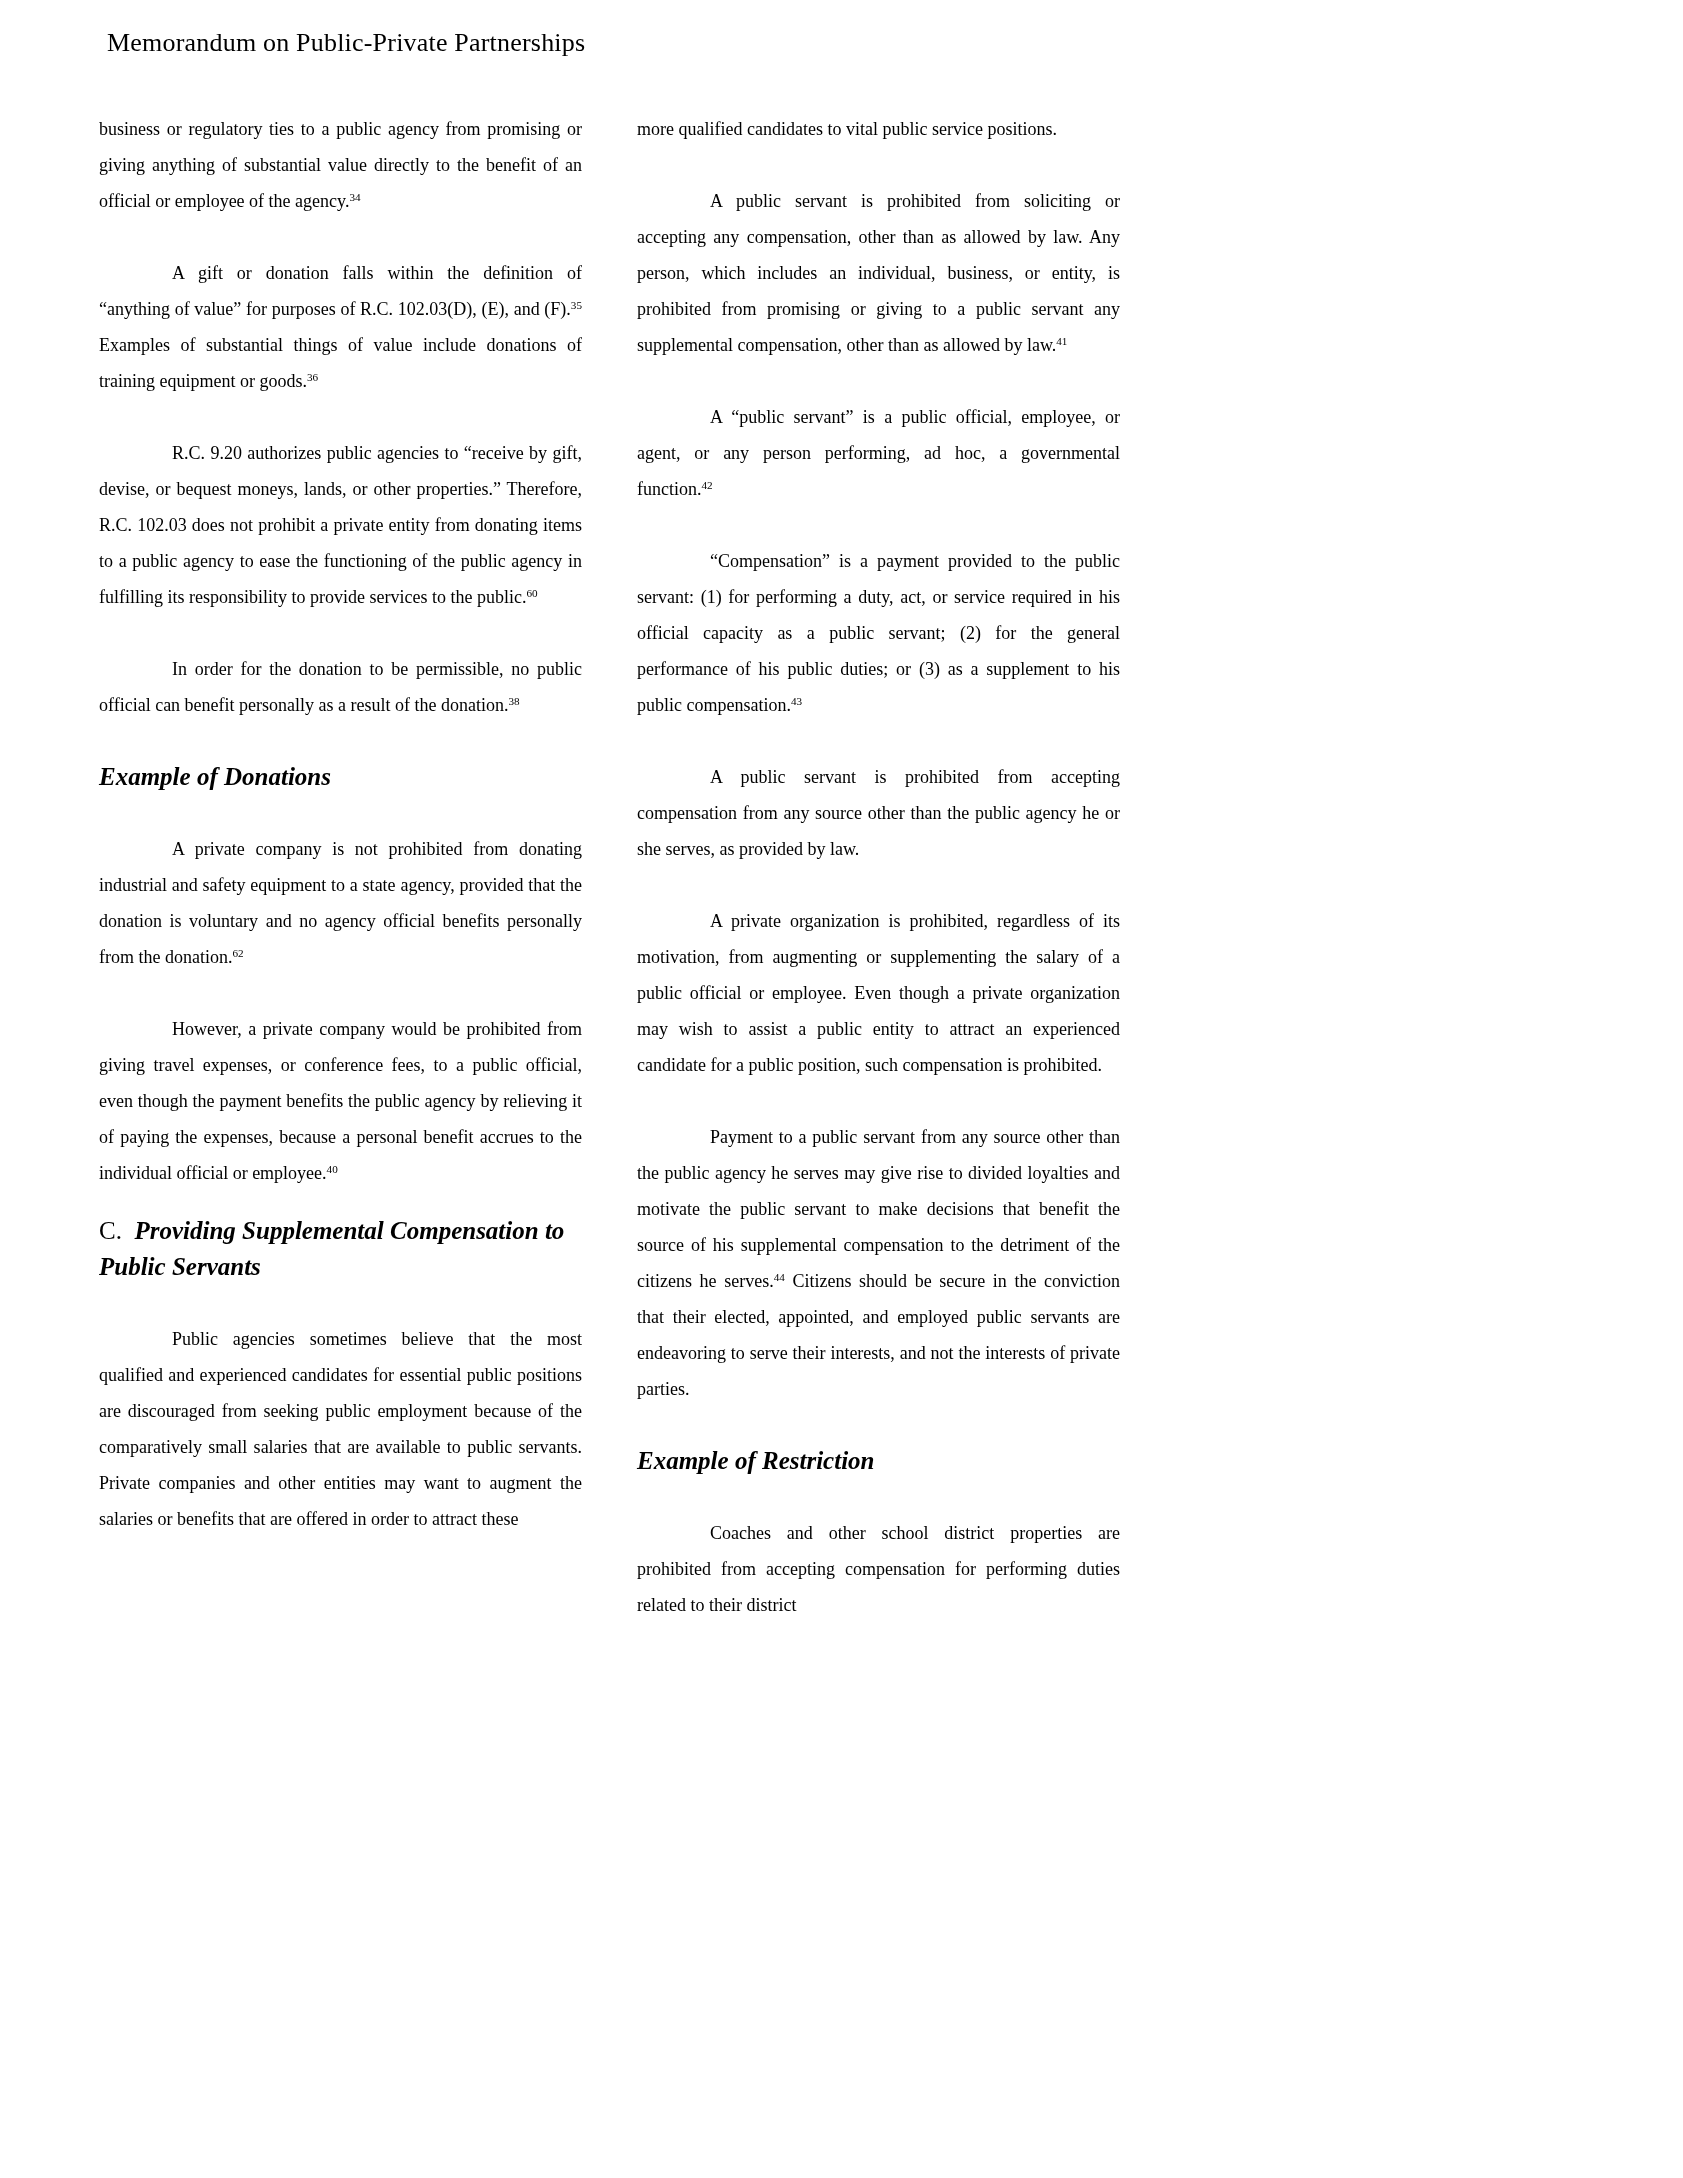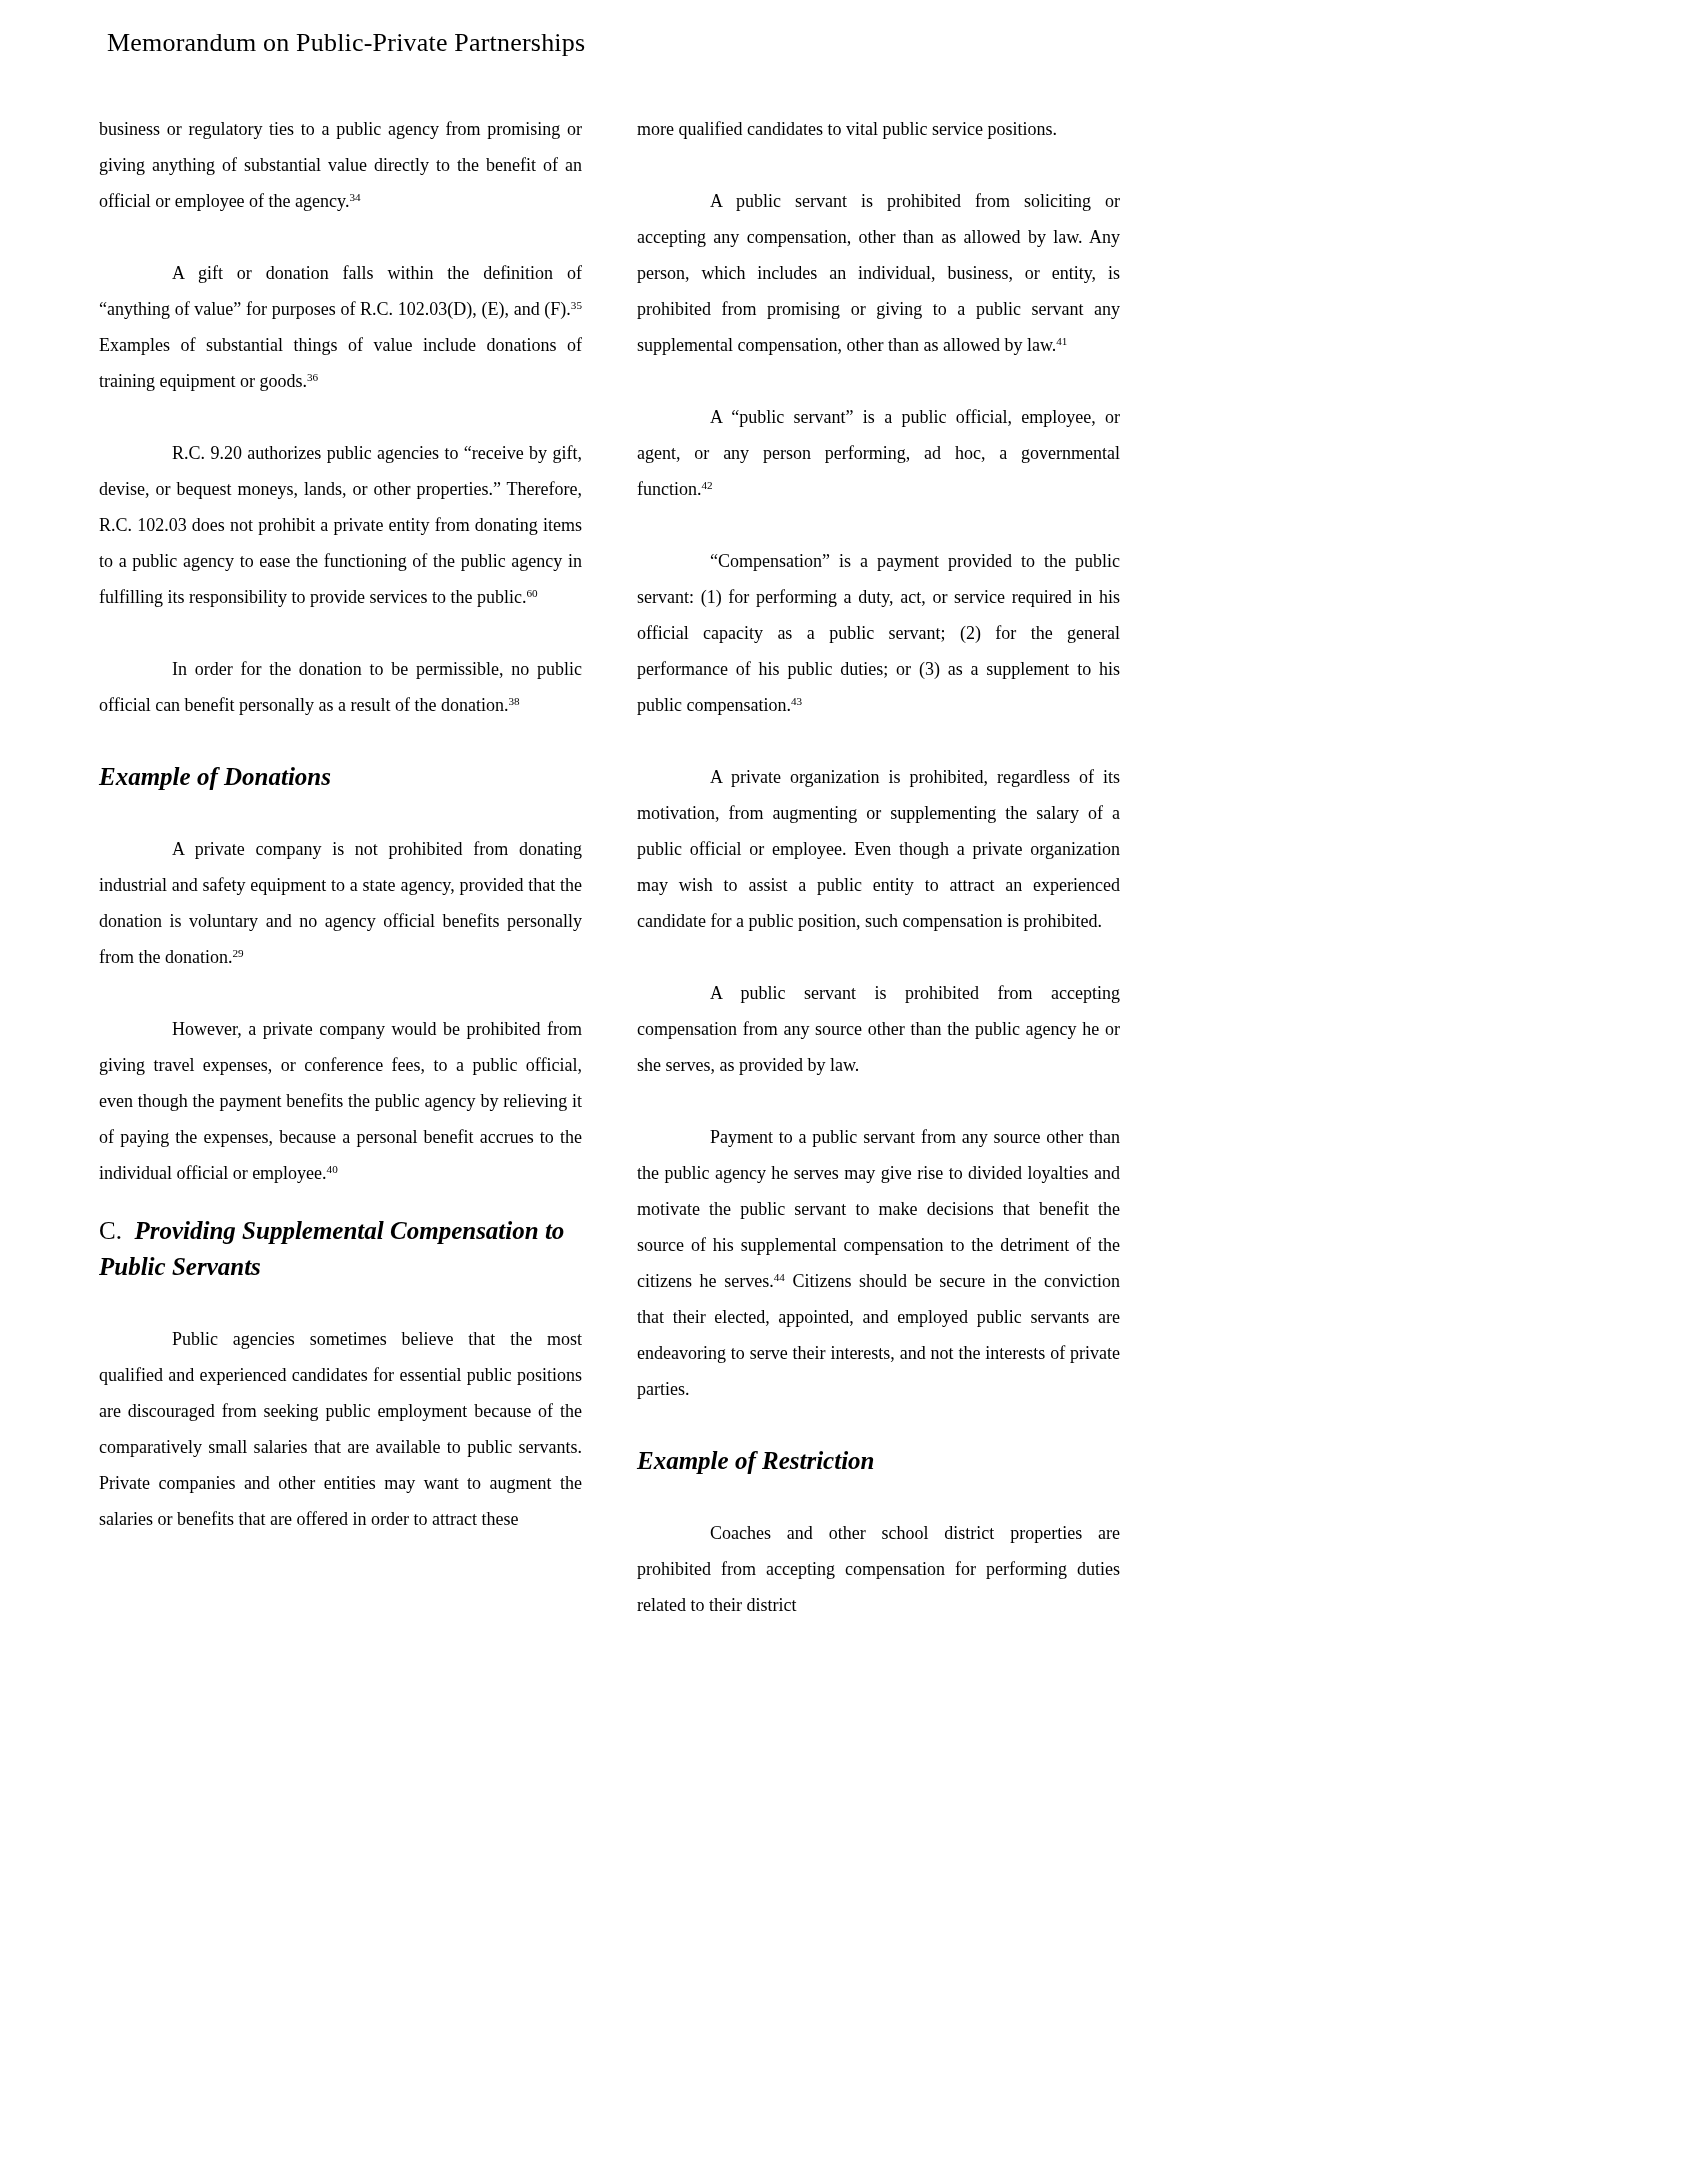--- a/index.html
+++ b/index.html
@@ -90,43 +90,43 @@
       <p class="body noindent"><span>business or regulatory ties to a public agency from promising or giving anything of substantial value directly to the benefit of an official or employee of the agency.</span><sup>34</sup></p>
 
       <p class="body gap"><span>A gift or donation falls within the definition of “anything of value” for purposes of R.C. 102.03(D), (E), and (F).</span><sup>35</sup><span> Examples of substantial things of value include donations of training equipment or goods.</span><sup>36</sup></p>
 
       <p class="body gap"><span>R.C. 9.20 authorizes public agencies to “receive by gift, devise, or bequest moneys, lands, or other properties.” Therefore, R.C. 102.03 does not prohibit a private entity from donating items to a public agency to ease the functioning of the public agency in fulfilling its responsibility to provide services to the public.</span><sup>60</sup></p>
 
       <p class="body gap"><span>In order for the donation to be permissible, no public official can benefit personally as a result of the donation.</span><sup>38</sup></p>
 
       <h3 class="section-head">Example of Donations</h3>
 
-      <p class="body gap"><span>A private company is not prohibited from donating industrial and safety equipment to a state agency, provided that the donation is voluntary and no agency official benefits personally from the donation.</span><sup>29</sup></p>
+      <p class="body gap"><span>A private company is not prohibited from donating industrial and safety equipment to a state agency, provided that the donation is voluntary and no agency official benefits personally from the donation.</span><sup>62</sup></p>
 
       <p class="body gap"><span>However, a private company would be prohibited from giving travel expenses, or conference fees, to a public official, even though the payment benefits the public agency by relieving it of paying the expenses, because a personal benefit accrues to the individual official or employee.</span><sup>40</sup></p>
 
       <h3 class="section-head tight"><span class="lettered">C.</span>&nbsp;&nbsp;<span>Providing Supplemental Compensation to Public Servants</span></h3>
 
       <p class="body gap"><span>Public agencies sometimes believe that the most qualified and experienced candidates for essential public positions are discouraged from seeking public employment because of the comparatively small salaries that are available to public servants. Private companies and other entities may want to augment the salaries or benefits that are offered in order to attract these</span></p>
 
     </div>
 
     <div class="col">
 
       <p class="body noindent"><span>more qualified candidates to vital public service positions.</span></p>
 
       <p class="body gap"><span>A public servant is prohibited from soliciting or accepting any compensation, other than as allowed by law. Any person, which includes an individual, business, or entity, is prohibited from promising or giving to a public servant any supplemental compensation, other than as allowed by law.</span><sup>41</sup></p>
 
       <p class="body gap"><span>A “public servant” is a public official, employee, or agent, or any person performing, ad hoc, a governmental function.</span><sup>42</sup></p>
 
       <p class="body gap"><span>“Compensation” is a payment provided to the public servant: (1) for performing a duty, act, or service required in his official capacity as a public servant; (2) for the general performance of his public duties; or (3) as a supplement to his public compensation.</span><sup>43</sup></p>
 
+      <p class="body gap"><span>A public servant is prohibited from accepting compensation from any source other than the public agency he or she serves, as provided by law.</span></p>
+
       <p class="body gap"><span>A private organization is prohibited, regardless of its motivation, from augmenting or supplementing the salary of a public official or employee. Even though a private organization may wish to assist a public entity to attract an experienced candidate for a public position, such compensation is prohibited.</span></p>
-
-      <p class="body gap"><span>A public servant is prohibited from accepting compensation from any source other than the public agency he or she serves, as provided by law.</span></p>
 
       <p class="body gap"><span>Payment to a public servant from any source other than the public agency he serves may give rise to divided loyalties and motivate the public servant to make decisions that benefit the source of his supplemental compensation to the detriment of the citizens he serves.</span><sup>44</sup><span> Citizens should be secure in the conviction that their elected, appointed, and employed public servants are endeavoring to serve their interests, and not the interests of private parties.</span></p>
 
       <h3 class="section-head">Example of Restriction</h3>
 
       <p class="body gap"><span>Coaches and other school district properties are prohibited from accepting compensation for performing duties related to their district</span></p>
 
     </div>
 
   </div>

